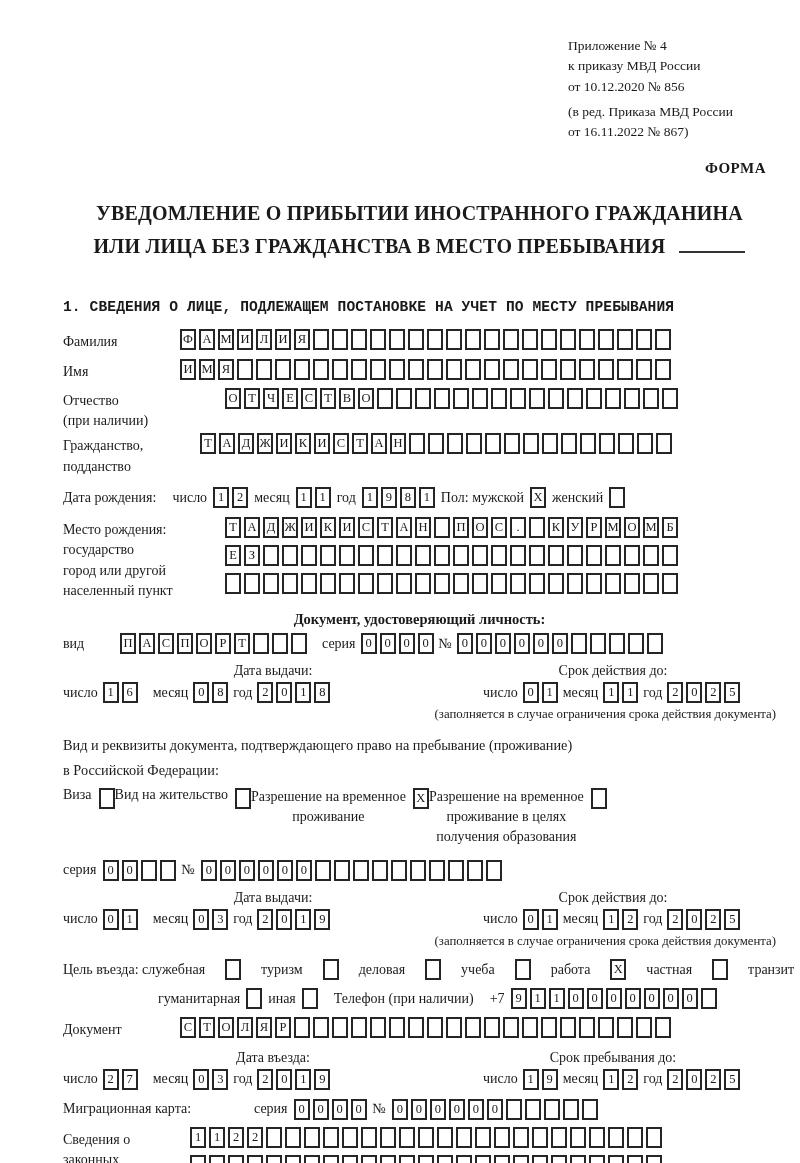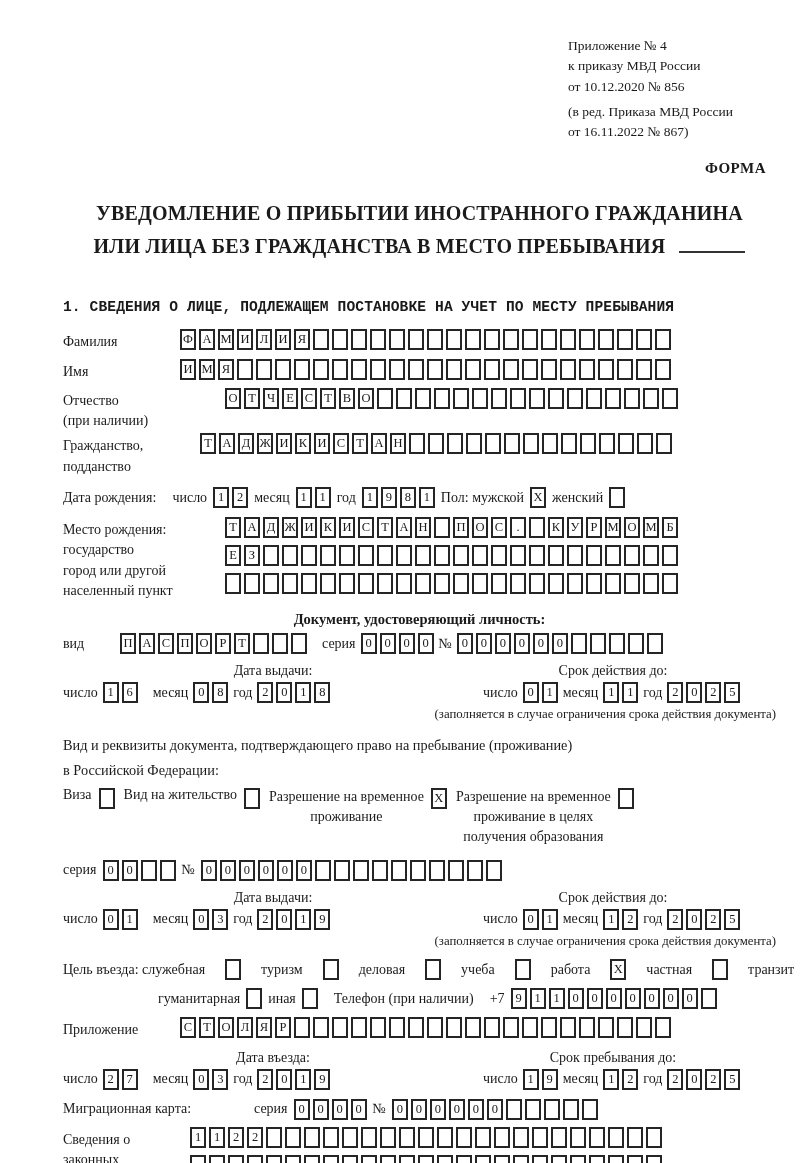--- a/index.html
+++ b/index.html
@@ -42,21 +42,21 @@
   .gap-lg { margin-left: 10px; }
   .doc-head { text-align: center; font-weight: bold; font-size: 14.5px; margin-top: 10px; }
   .dheads { display: flex; margin-top: 9px; font-size: 14px; }
   .dheads .lh { width: 420px; text-align: center; }
   .dheads .rh { width: 260px; text-align: center; }
   .drow { display: flex; align-items: center; margin-top: 3px; font-size: 14px; }
   .dgroup { display: flex; align-items: center; gap: 5px; }
   .dleft { width: 420px; }
   .note-right { text-align: right; font-size: 12.8px; margin-top: 3px; line-height: 1.3; }
   .para { font-size: 14.3px; margin-top: 10px; line-height: 1.75; }
-  .permit-row { display: flex; align-items: flex-start; margin-top: 4px; font-size: 14px; gap: 9px; }
+  .permit-row { display: flex; align-items: flex-start; margin-top: 4px; font-size: 14px; }
   .opt { display: flex; align-items: flex-start; gap: 7px; }
   .opt .multi { text-align: center; line-height: 1.45; }
   .opt .cells { margin-top: 1px; }
   .purpose-row2 { margin-left: 95px; }
 </style>
 </head>
 <body>
 
 <div class="page">
 
@@ -578,21 +578,21 @@
         <span class="cell">0</span>
         <span class="cell">0</span>
         <span class="cell">0</span>
         <span class="cell">0</span>
         <span class="cell">0</span>
         <span class="cell"></span>
       </span>
   </div>
 
   <div class="row" style="margin-top:8px;">
-    <div class="lbl w-name">Приложение</div>
+    <div class="lbl w-name">Документ</div>
     <div class="cells">
         <span class="cell">С</span>
         <span class="cell">Т</span>
         <span class="cell">О</span>
         <span class="cell">Л</span>
         <span class="cell">Я</span>
         <span class="cell">Р</span>
         <span class="cell"></span>
         <span class="cell"></span>
         <span class="cell"></span>

